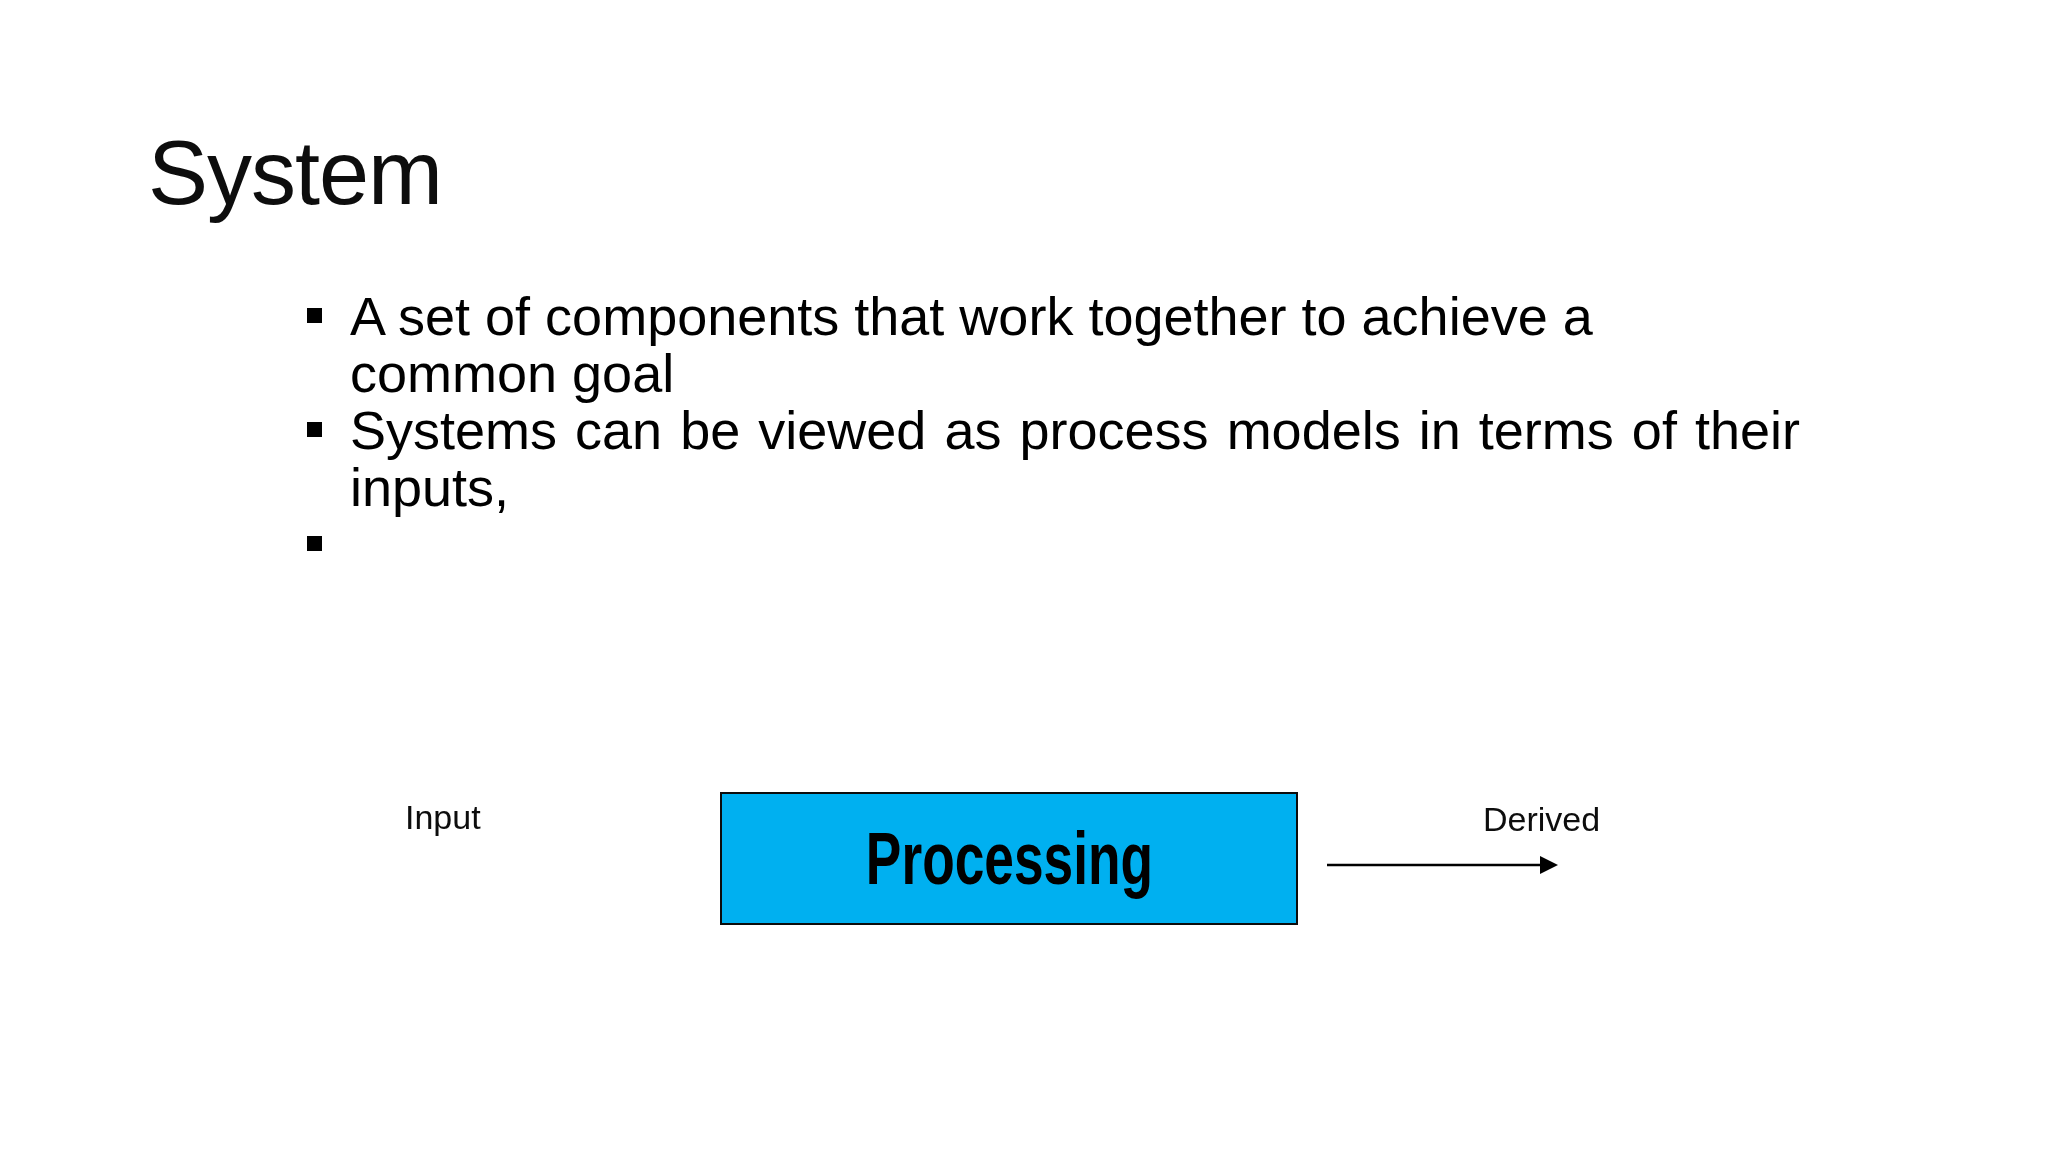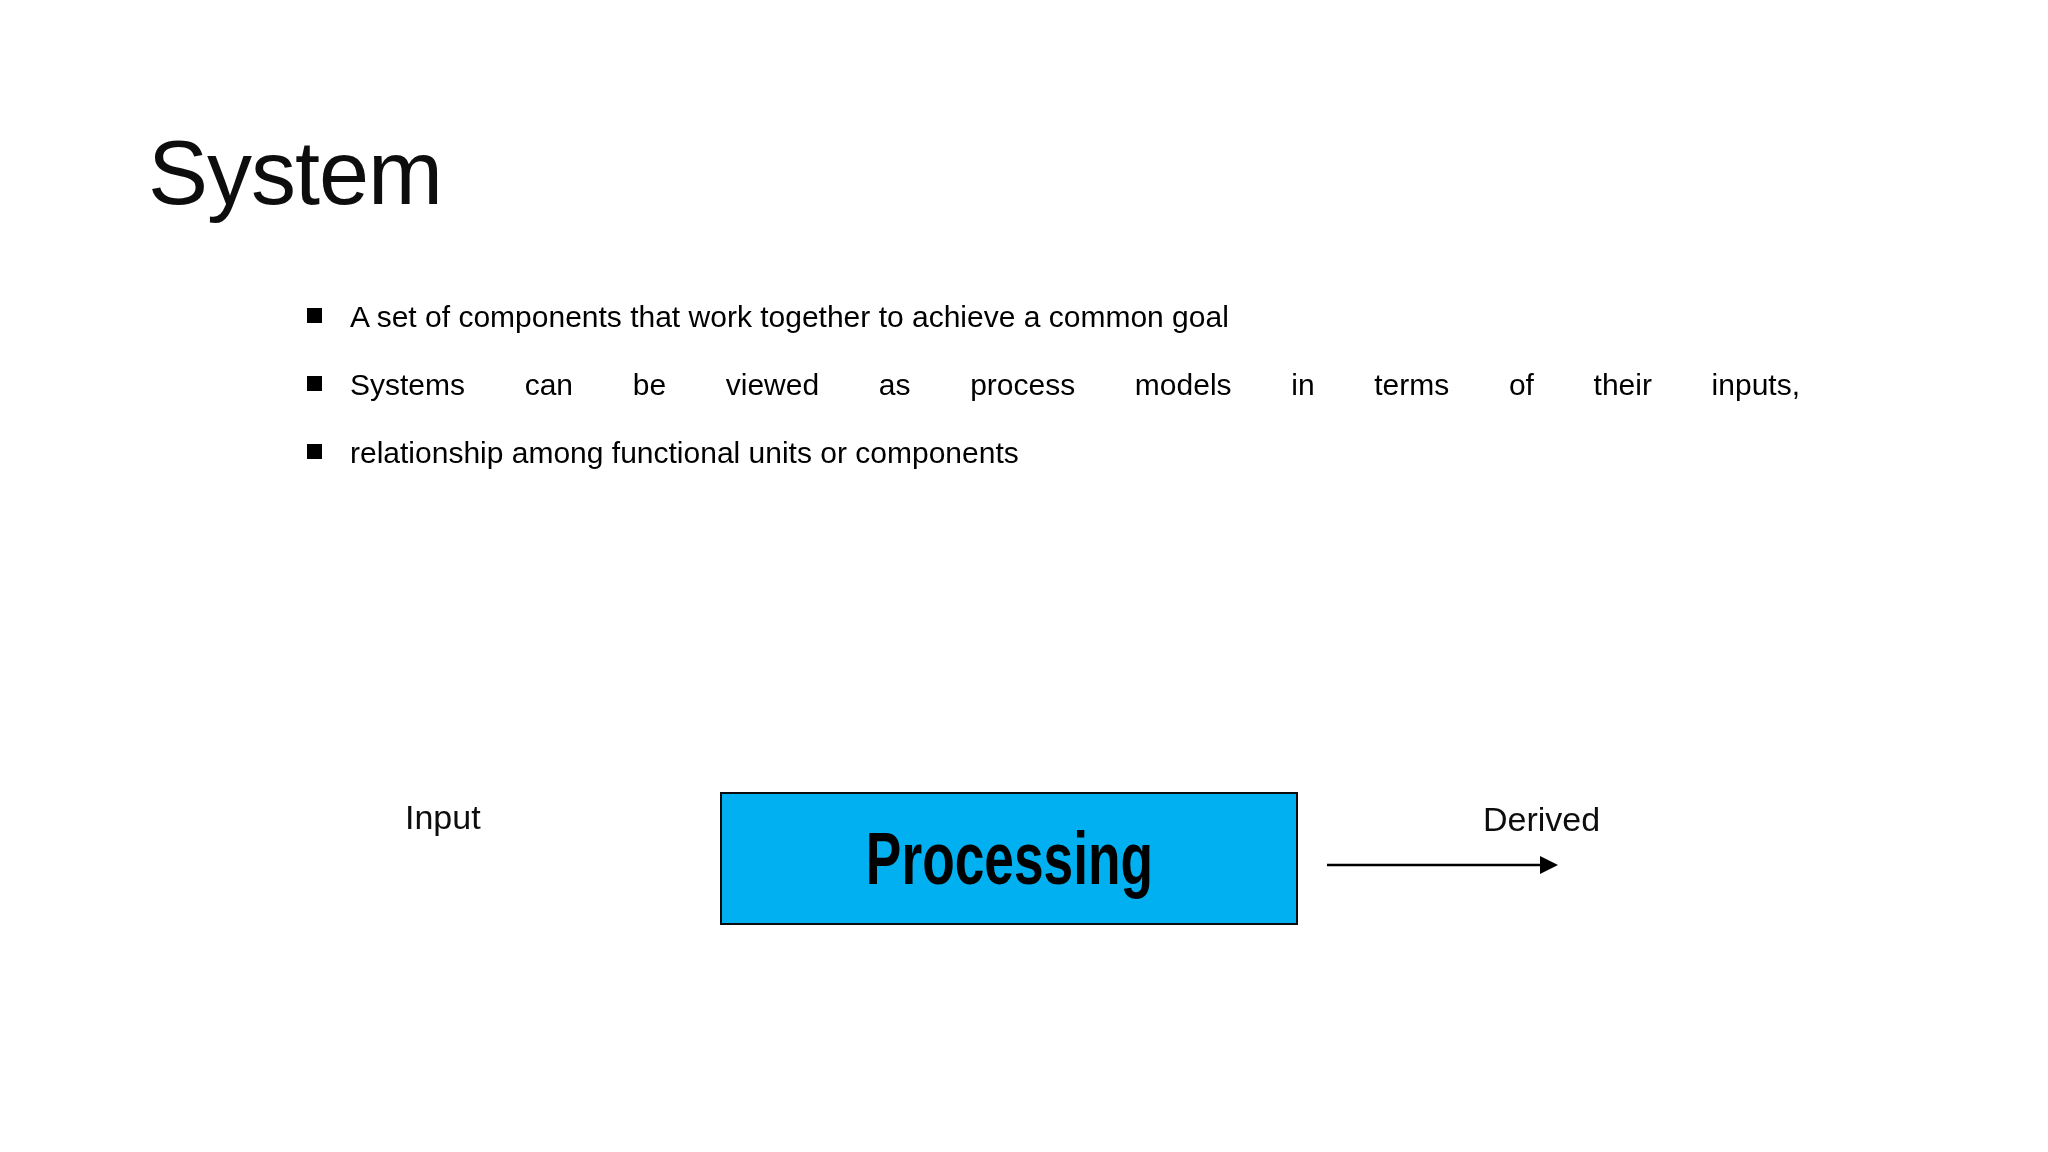--- a/index.html
+++ b/index.html
@@ -36,35 +36,34 @@
     position: absolute;
     left: 305px;
     top: 288px;
     width: 1495px;
   }
   .bullet {
     position: relative;
     padding-left: 45px;
   }
   .bullet + .bullet {
-    margin-top: 11px;
   }
   .marker {
     position: absolute;
     left: 2px;
     top: 20px;
     width: 15px;
     height: 15px;
     background: #000000;
   }
   .btext {
     width: 1450px;
   }
   .line {
-    font-size: 30px;
+    font-size: 54px;
     line-height: 57px;
     white-space: pre-wrap;
   }
   .line.just {
     text-align: justify;
     text-align-last: justify;
     white-space: normal;
   }
 
   
@@ -135,21 +134,20 @@
     <div class="bullet">
       <span class="marker"></span>
       <div class="btext">
         <div class="line just">Systems can be viewed as process models in terms of their inputs,</div>
       </div>
     </div>
 
     <div class="bullet">
       <span class="marker"></span>
       <div class="btext">
-        <div class="line">relationship among functional units or components</div>
       </div>
     </div>
 
   </div>
 
   <div class="diagram">
 
     <span class="io-label input">Input</span>
 
     <div class="process-box" style="background: rgb(0, 176, 240); border-color: rgb(12, 12, 12);">

